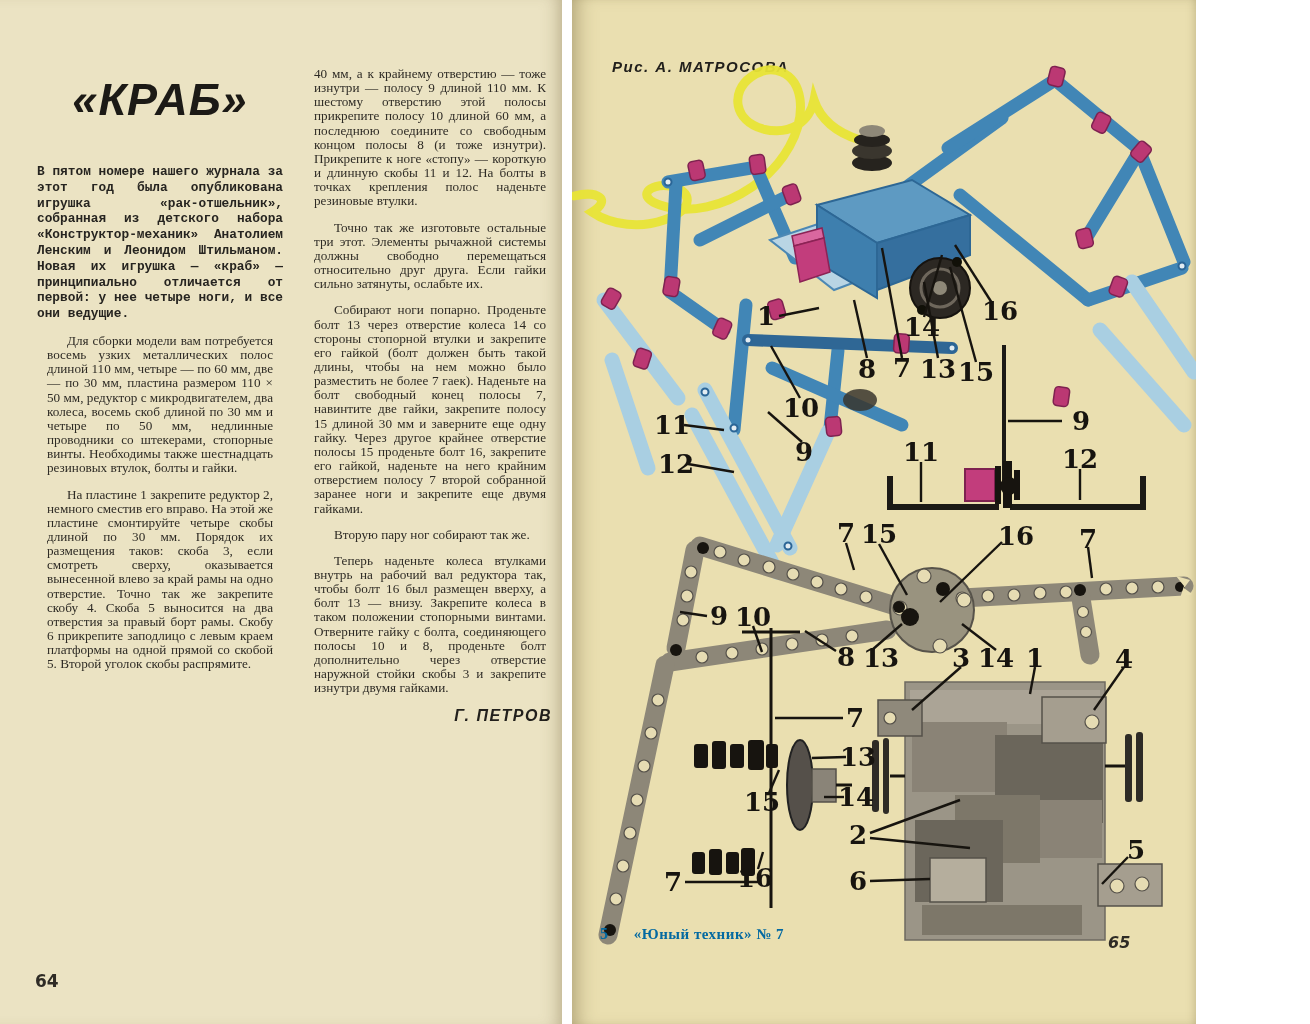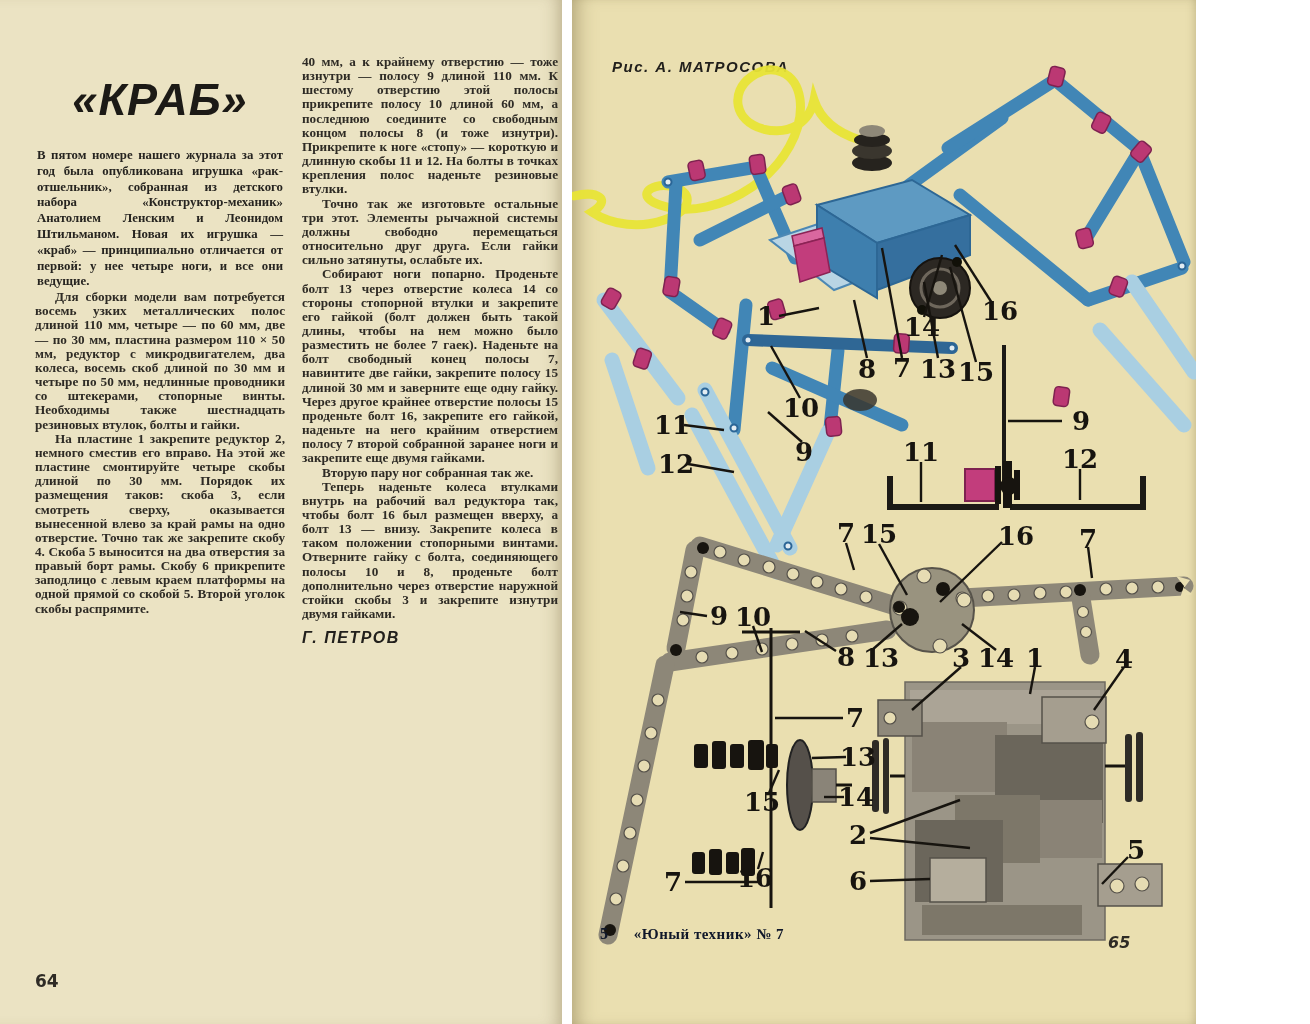--- a/index.html
+++ b/index.html
@@ -10,39 +10,39 @@
              box-shadow:inset -14px 0 18px -12px rgba(110,95,55,.45);}
   .page-right{left:572px;width:624px;background:#eadfb0;
              box-shadow:inset 16px 0 20px -12px rgba(110,95,55,.5), inset -6px 0 8px -5px rgba(120,105,60,.35);}
   
   .col{position:absolute;top:0;}
   .col1{left:35px;width:250px;}
   .col2{left:302px;width:256px;}
   .title{margin-top:72px;text-align:center;font-family:"Liberation Sans",sans-serif;
          font-weight:700;font-style:italic;font-size:45px;line-height:56px;color:#1c1a16;
          letter-spacing:1px;}
-  .intro{margin:20px 2px 0 2px;font-family:Liberation Serif, serif;font-weight:700;
+  .intro{margin:36px 2px 0 2px;font-family:Liberation Mono, monospace;font-weight:700;
          font-size:12.8px;line-height:15.8px;text-align:justify;color:#262420;}
-  p.body{margin:0;font-size:13.2px;line-height:14.15px;text-align:justify;text-indent:20px;font-weight:bold;}
+  p.body{margin:12px;font-size:13.2px;line-height:14.15px;text-align:justify;text-indent:20px;}
   .col1 p.body:first-of-type{margin-top:14px;}
   .col2 p.cont{text-indent:0;}
   .col2{padding-top:55px;box-sizing:border-box;}
-  .byline{margin-top:8px;padding-right:6px;
+  .byline{margin-top:8px;text-align:right;padding-right:6px;
           font-family:"Liberation Sans",sans-serif;font-weight:700;font-style:italic;
           font-size:16px;letter-spacing:1.5px;color:#22201c;}
   .pagenum-left{position:absolute;left:35px;top:933px;font-family:"DejaVu Sans",sans-serif;
           font-weight:700;font-size:17px;margin-top:38px;}
   
   .fig-caption{position:absolute;left:40px;top:58px;font-family:"Liberation Sans",sans-serif;
           font-weight:700;font-style:italic;font-size:15px;letter-spacing:1.5px;color:#22201c;}
   .figure-svg{position:absolute;left:0;top:0;}
   .fig-label{position:absolute;transform:translate(-50%,-50%);
           font-family:"DejaVu Serif",serif;font-weight:700;font-size:26px;color:#17140f;
           white-space:nowrap;}
-  .footer{position:absolute;left:28px;top:925px;font-size:15px;color:#0f172a;}
+  .footer{position:absolute;left:28px;top:925px;font-size:15px;color:#0369a1;}
   .footer .sig{font-weight:700;margin-right:22px;font-size:16px;}
   .footer .jt{font-weight:600;letter-spacing:.5px;}
   .pagenum-right{position:absolute;left:536px;top:933px;font-family:"DejaVu Sans",sans-serif;
           font-weight:700;font-style:italic;font-size:16px;}
 </style>
 </head>
 <body>
 
 <div class="scan">
 
@@ -52,21 +52,21 @@
         <div>«КРАБ»</div>
       </div>
       <p class="intro">В пятом номере нашего журнала за этот год была опубликована игрушка «рак-отшельник», собранная из детского набора «Конструктор-механик» Анатолием Ленским и Леонидом Штильманом. Новая их игрушка — «краб» — принципиально отличается от первой: у нее четыре ноги, и все они ведущие.</p>
       <p class="body">Для сборки модели вам потребуется восемь узких металлических полос длиной 110 мм, четыре — по 60 мм, две — по 30 мм, пластина размером 110 × 50 мм, редуктор с микродвигателем, два колеса, восемь скоб длиной по 30 мм и четыре по 50 мм, недлинные проводники со штекерами, стопорные винты. Необходимы также шестнадцать резиновых втулок, болты и гайки.</p>
       <p class="body">На пластине 1 закрепите редуктор 2, немного сместив его вправо. На этой же пластине смонтируйте четыре скобы длиной по 30 мм. Порядок их размещения таков: скоба 3, если смотреть сверху, оказывается вынесенной влево за край рамы на одно отверстие. Точно так же закрепите скобу 4. Скоба 5 выносится на два отверстия за правый борт рамы. Скобу 6 прикрепите заподлицо с левым краем платформы на одной прямой со скобой 5. Второй уголок скобы распрямите.</p>
     </div>
     <div class="col col2">
       <p class="body cont">40 мм, а к крайнему отверстию — тоже изнутри — полосу 9 длиной 110 мм. К шестому отверстию этой полосы прикрепите полосу 10 длиной 60 мм, а последнюю соедините со свободным концом полосы 8 (и тоже изнутри). Прикрепите к ноге «стопу» — короткую и длинную скобы 11 и 12. На болты в точках крепления полос наденьте резиновые втулки.</p>
       <p class="body">Точно так же изготовьте остальные три этот. Элементы рычажной системы должны свободно перемещаться относительно друг друга. Если гайки сильно затянуты, ослабьте их.</p>
       <p class="body">Собирают ноги попарно. Проденьте болт 13 через отверстие колеса 14 со стороны стопорной втулки и закрепите его гайкой (болт должен быть такой длины, чтобы на нем можно было разместить не более 7 гаек). Наденьте на болт свободный конец полосы 7, навинтите две гайки, закрепите полосу 15 длиной 30 мм и заверните еще одну гайку. Через другое крайнее отверстие полосы 15 проденьте болт 16, закрепите его гайкой, наденьте на него крайним отверстием полосу 7 второй собранной заранее ноги и закрепите еще двумя гайками.</p>
-      <p class="body">Вторую пару ног собранная так же.</p>
+      <p class="body">Вторую пару ног собирают так же.</p>
       <p class="body">Теперь наденьте колеса втулками внутрь на рабочий вал редуктора так, чтобы болт 16 был размещен вверху, а болт 13 — внизу. Закрепите колеса в таком положении стопорными винтами. Отверните гайку с болта, соединяющего полосы 10 и 8, проденьте болт дополнительно через отверстие наружной стойки скобы 3 и закрепите изнутри двумя гайками.</p>
       <div class="byline">Г. ПЕТРОВ</div>
     </div>
     <div class="pagenum-left">64</div>
   </div>
 
   <div class="page page-right">
     <div class="fig-caption">Рис. А. МАТРОСОВА</div>
 
     <svg class="figure-svg" width="624" height="1024" viewBox="0 0 624 1024">

